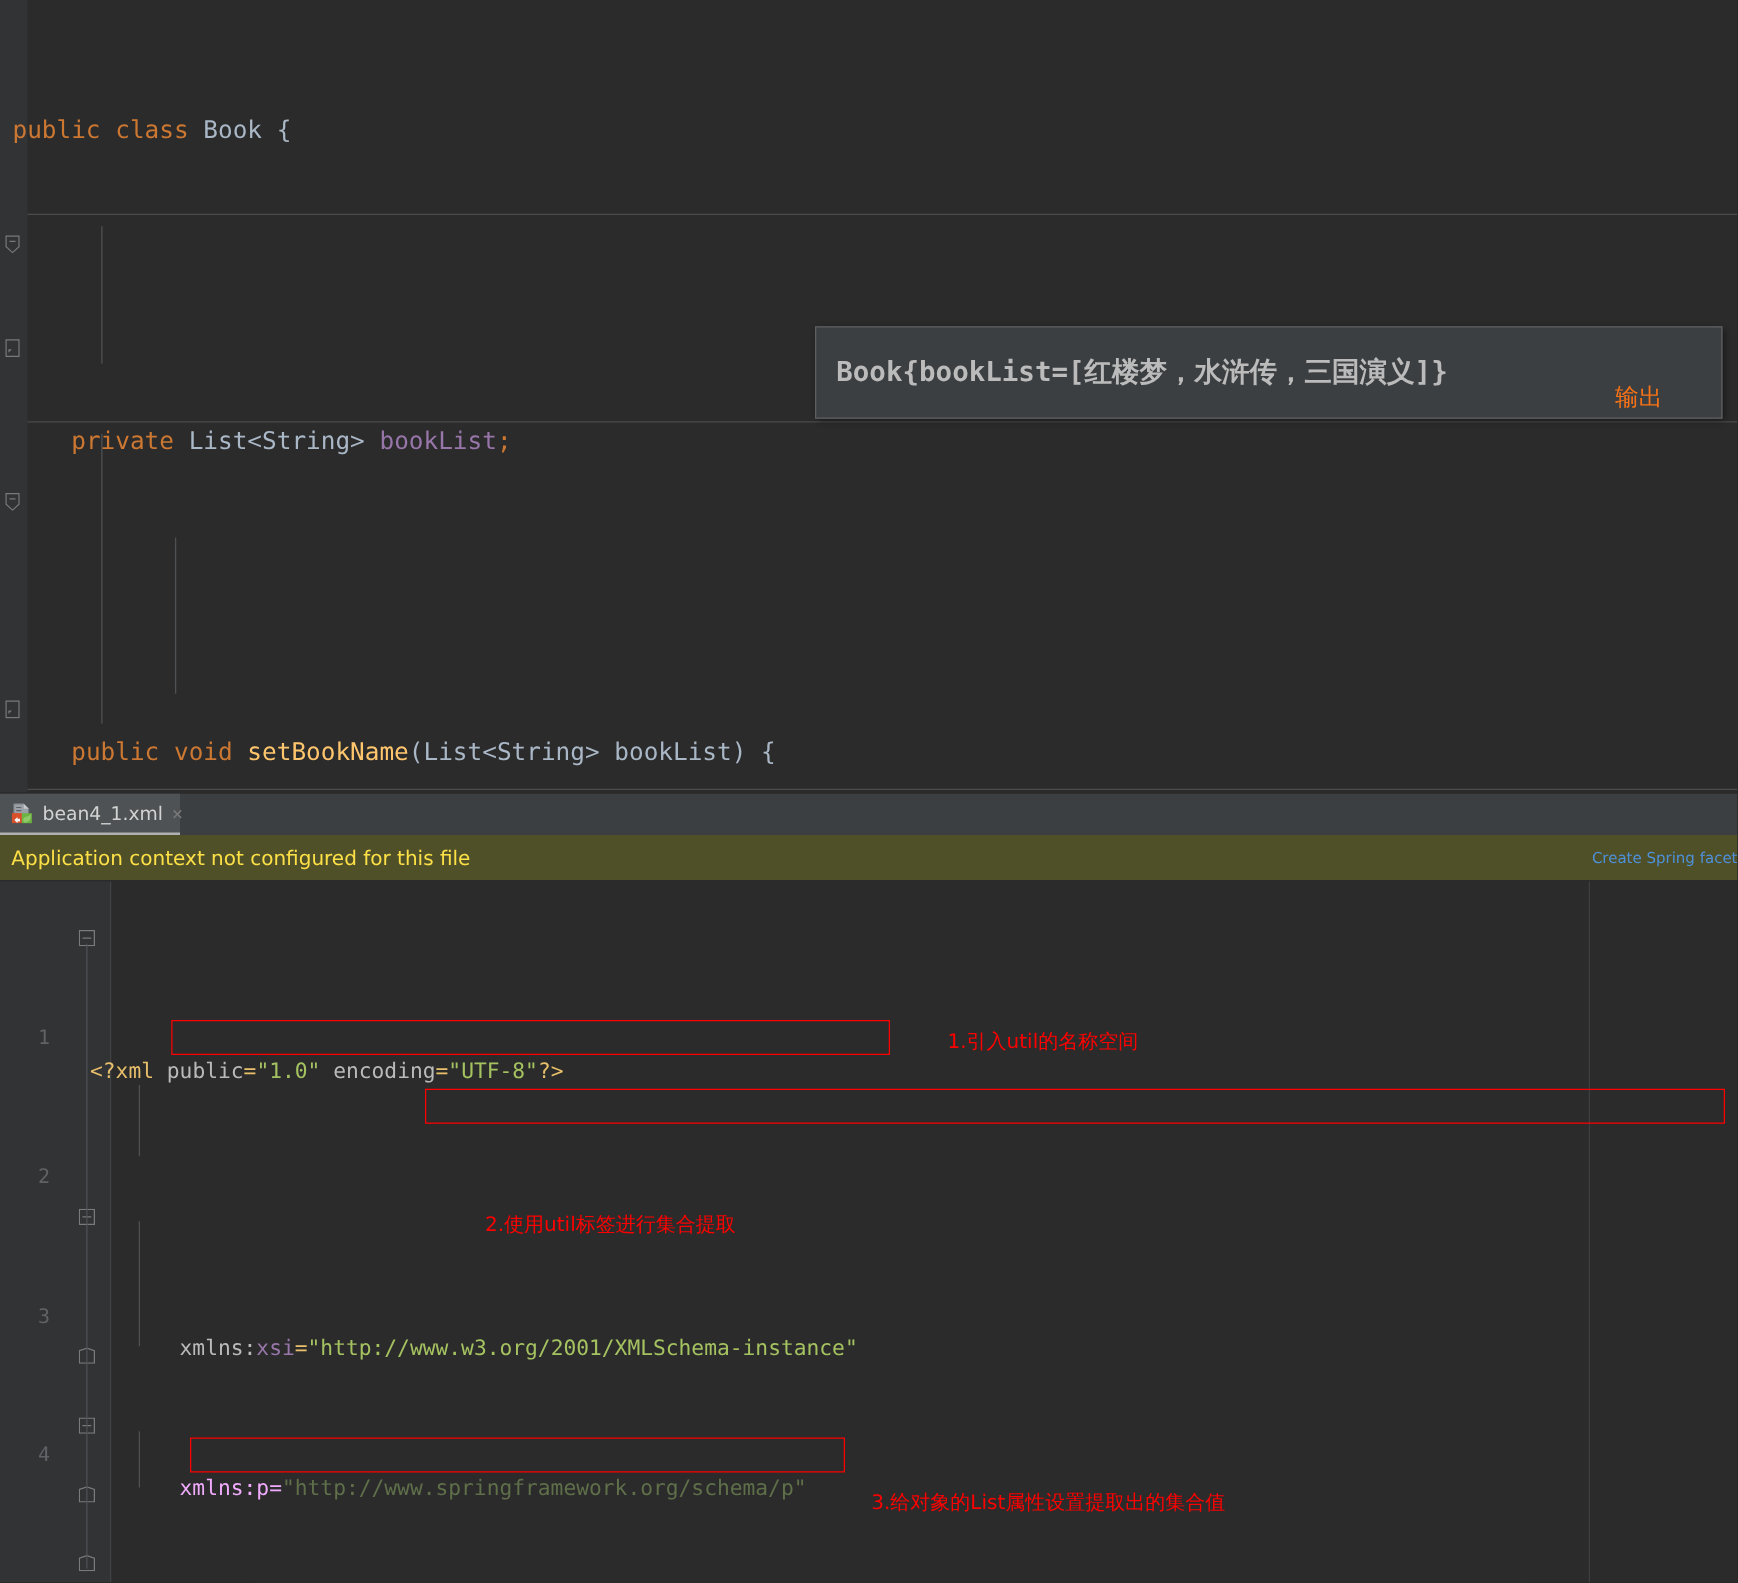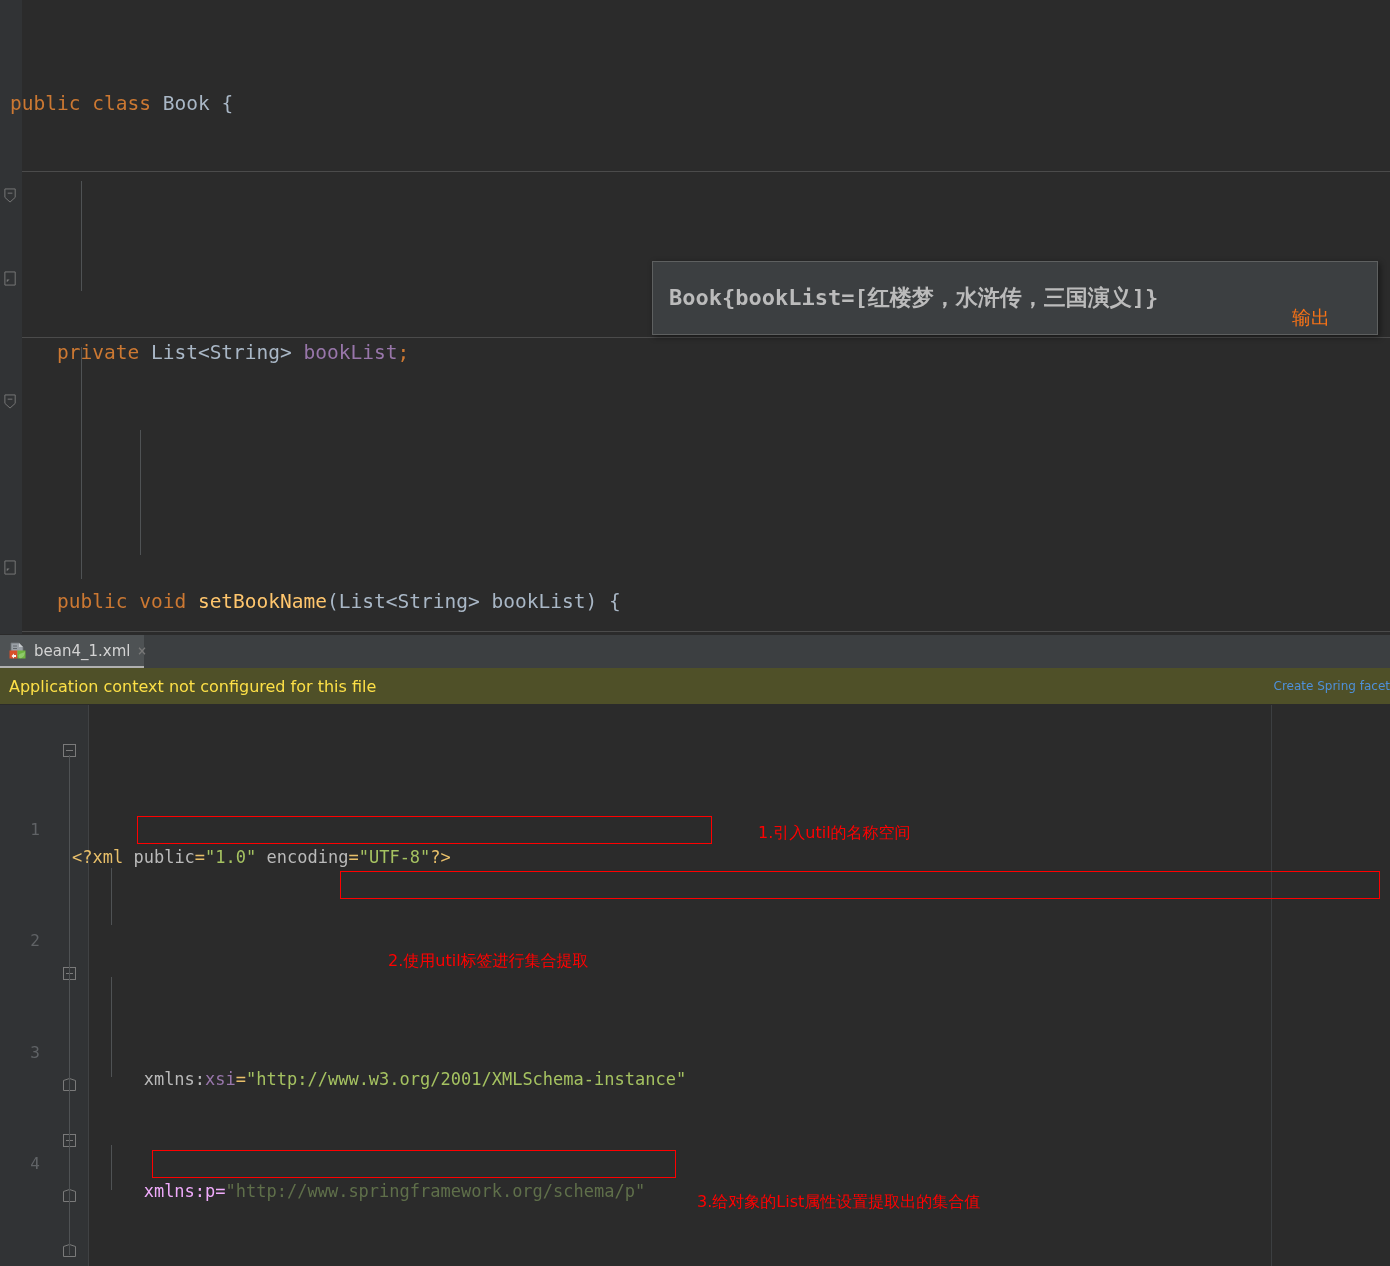--- a/index.html
+++ b/index.html
@@ -311,17 +311,17 @@
       
       
       
     </div>
 
     <div class="redbox" style="left:137px; top:111px; width:575px; height:28px;"></div>
     <div class="redbox" style="left:340px; top:166px; width:1040px; height:28px;"></div>
     <div class="redbox" style="left:152px; top:445px; width:524px; height:28px;"></div>
 
     <div class="redanno" style="left:758px; top:118px;">1.引入util的名称空间</div>
-    <div class="redanno" style="left:388px; top:246px;">2.使用util标签进行集合提取</div>
+    <div class="redanno" style="left:388px; top:265px;">2.使用util标签进行集合提取</div>
     <div class="redanno" style="left:697px; top:452px;margin-top:35px;">3.给对象的List属性设置提取出的集合值</div>
   </div>
 
 </div>
 
 </body></html>

